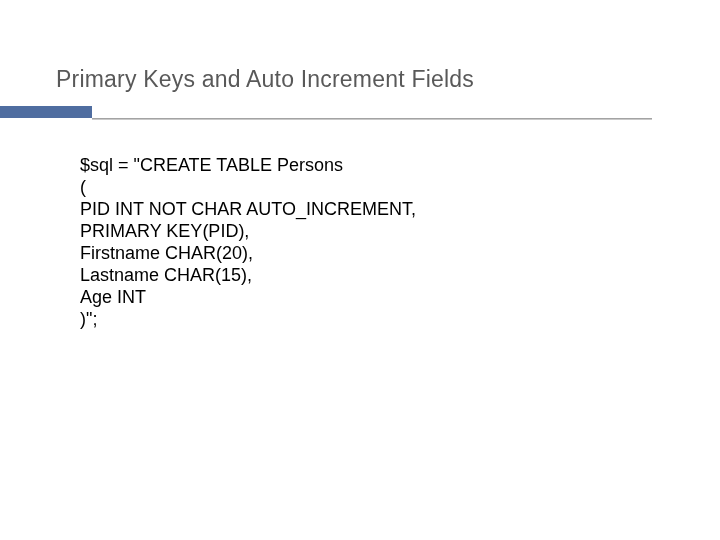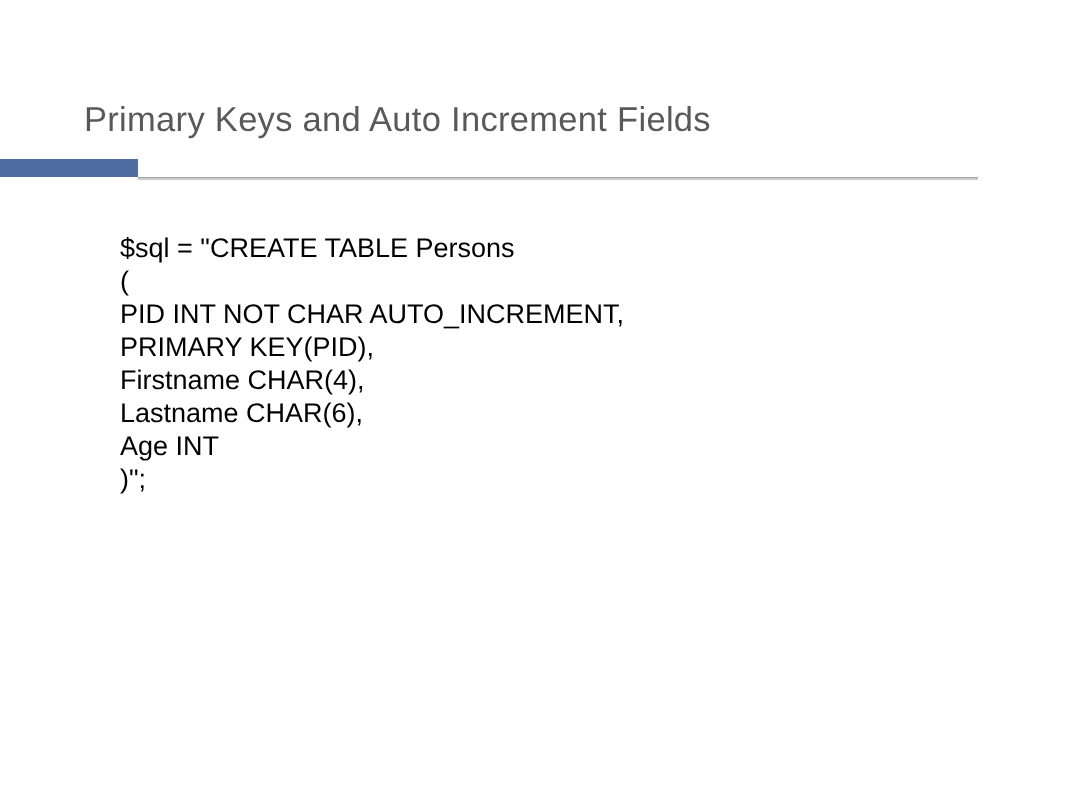--- a/index.html
+++ b/index.html
@@ -61,18 +61,18 @@
 
   <div class="title">Primary Keys and Auto Increment Fields</div>
 
   <div class="accent-bar"></div>
   <div class="underline"></div>
 
   <div class="code-block"><span>$sql = "CREATE TABLE Persons</span>
 <span>(</span>
 <span>PID INT NOT CHAR AUTO_INCREMENT,</span>
 <span>PRIMARY KEY(PID),</span>
-<span>Firstname CHAR(4),</span>
-<span>Lastname CHAR(6),</span>
+<span>Firstname CHAR(20),</span>
+<span>Lastname CHAR(15),</span>
 <span>Age INT</span>
 <span>)";</span></div>
 
 </div>
 
 </body></html>

